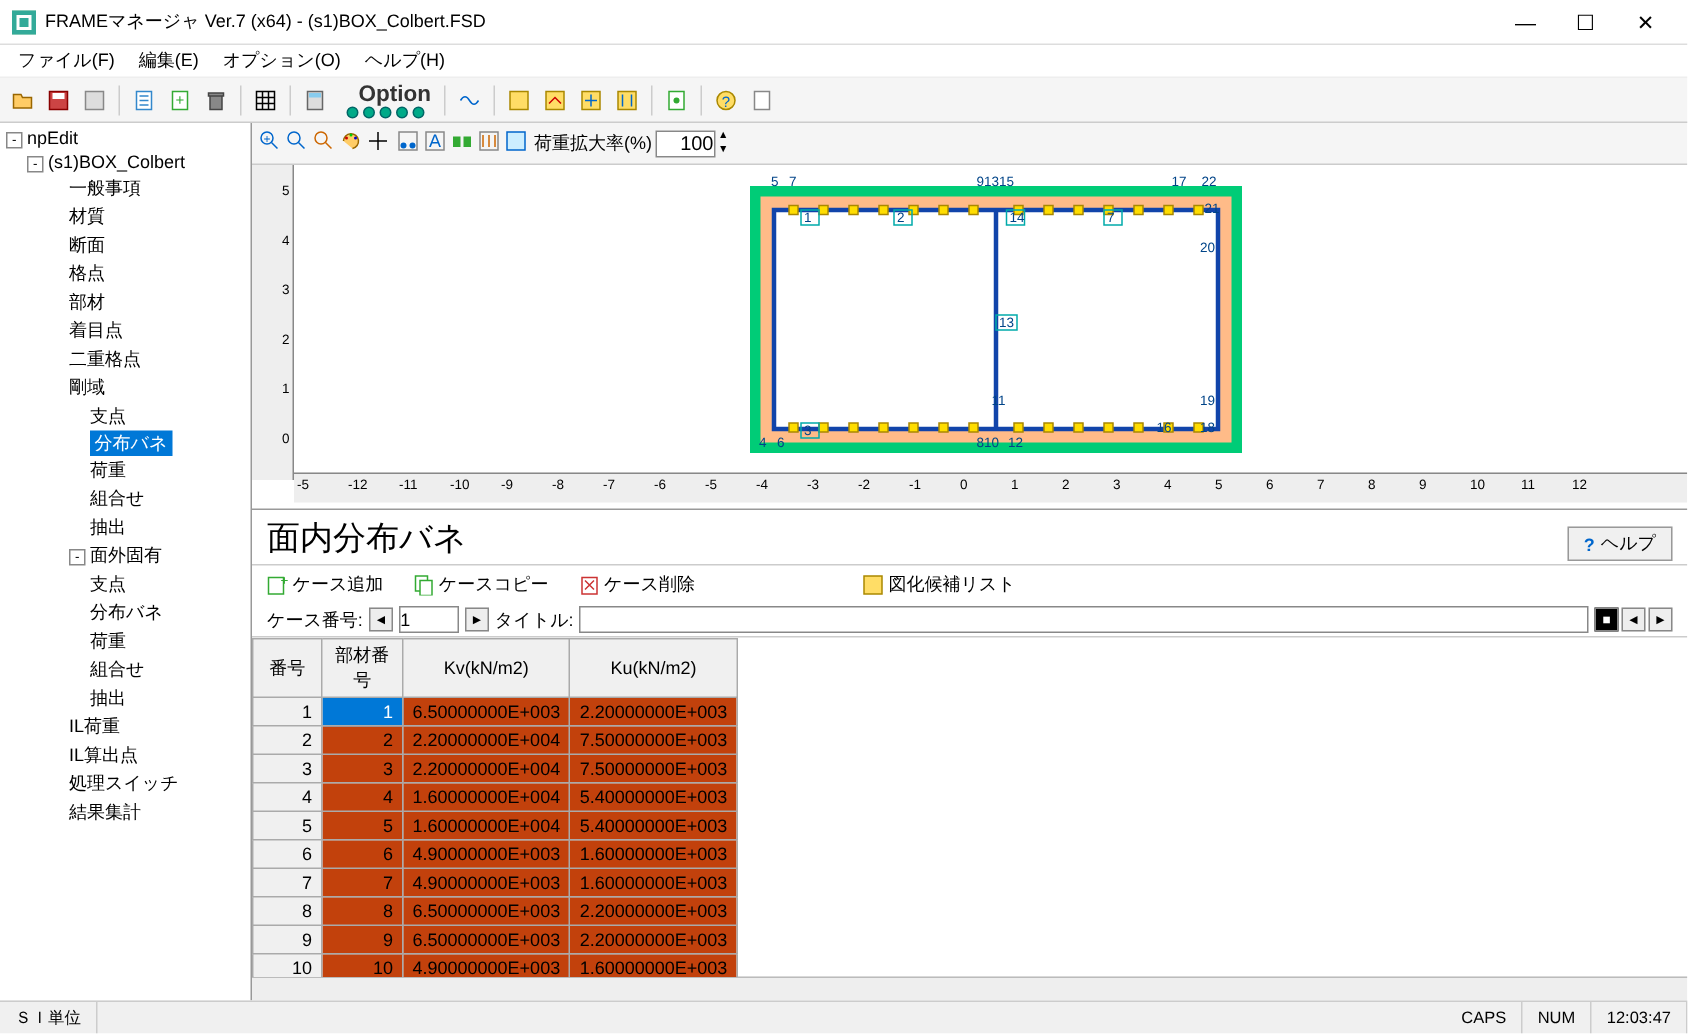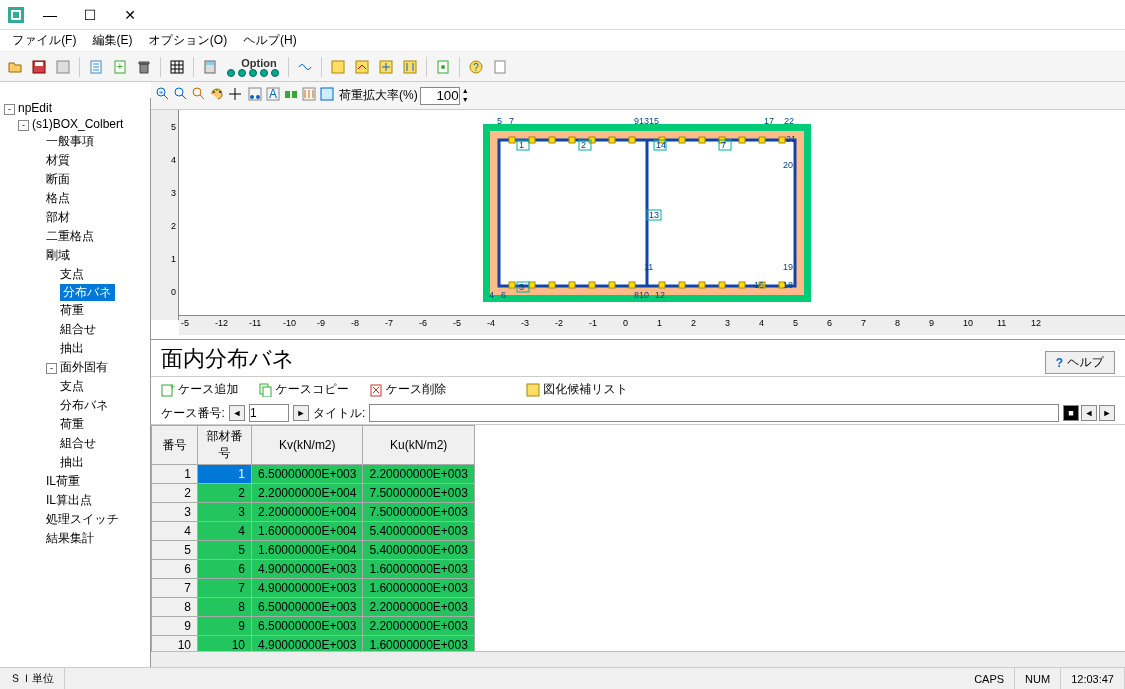--- a/index.html
+++ b/index.html
@@ -12,29 +12,29 @@
 .titlebar .winbtn { width: 40px; height: 28px; display: flex; align-items: center; justify-content: center; font-size: 14px; }
 
 
 .menubar { height: 22px; display: flex; align-items: center; padding: 0 4px; border-bottom: 1px solid #eee; }
 .menubar .menuitem { padding: 2px 8px; font-size: 12px; }
 
 
 .toolbar { height: 30px; background: #f5f5f5; border-bottom: 1px solid #ccc; display: flex; align-items: center; padding: 0 4px; gap: 2px; }
 .toolbar .tbtn { width: 22px; height: 22px; border: 1px solid transparent; display: flex; align-items: center; justify-content: center; font-size: 14px; }
 .toolbar .sep { width: 1px; height: 20px; background: #ccc; margin: 0 3px; }
-.toolbar .option-label { font-size: 11px; font-weight: bold; color: #333; padding: 0 4px; margin-left: 12px; }
+.toolbar .option-label { font-size: 15px; font-weight: bold; color: #333; padding: 0 4px; margin-left: 12px; }
 .toolbar .option-dots { display: flex; gap: 3px; padding: 0 4px; }
 .toolbar .dot { width: 8px; height: 8px; background: #0a8; border-radius: 50%; border: 1px solid #066; }
 
 
 .mainarea { display: flex; height: calc(100% - 104px); }
 
 
-.tree { width: 151px; border-right: 1px solid #999; overflow-y: auto; padding: 2px; background: #fff; margin-top: 16px; }
+.tree { width: 168px; border-right: 1px solid #999; overflow-y: auto; padding: 2px; background: #fff; }
 .tree-node { font-size: 12px; padding: 1px 2px; white-space: nowrap; cursor: default; }
 .tree-node.lvl0 { padding-left: 2px; }
 .tree-node.lvl1 { padding-left: 16px; }
 .tree-node.lvl2 { padding-left: 44px; }
 .tree-node.lvl3 { padding-left: 58px; }
 .tree-node .expander { display: inline-block; width: 11px; height: 11px; border: 1px solid #888; text-align: center; line-height: 9px; font-size: 9px; margin-right: 3px; background: #fff; }
 .tree-node.sel { background: #0078d7; color: #fff; display: inline-block; padding: 0 3px; margin-left: 58px; }
 
 
 .rightpane { flex: 1; display: flex; flex-direction: column; position: relative; overflow: hidden; }
@@ -58,21 +58,21 @@
 .panel-actions .action .aicon { width: 14px; height: 14px; }
 
 .case-row { display: flex; align-items: center; padding: 2px 10px; font-size: 12px; gap: 4px; border-bottom: 1px solid #ccc; justify-content: flex-end; }
 .case-row input { border: 1px solid #888; height: 18px; font-size: 12px; }
 .case-row .navbtn { width: 16px; height: 16px; border: 1px solid #888; background: #eee; display: flex; align-items: center; justify-content: center; font-size: 9px; }
 .case-row .right-ctrls { margin-left: auto; display: flex; gap: 2px; }
 
 
 .tablewrap { flex: 1; overflow: auto; }
 table.data { border-collapse: collapse; font-size: 12px; padding-left: 12px; }
-table.data th, table.data td { border: 1px solid #aaa; padding: 2px 6px; text-align: right; background: #22c55e; height: 19px; }
+table.data th, table.data td { border: 1px solid #aaa; padding: 2px 6px; text-align: right; background: #c2410c; height: 19px; }
 table.data th { background: #f0f0f0; text-align: center; font-weight: normal; }
 table.data td.rowhdr { background: #f0f0f0; text-align: right; width: 46px; }
 table.data td.sel { background: #0078d7; color: #fff; }
 table.data td.c1 { width: 54px; }
 table.data td.c2, table.data td.c3 { width: 110px; }
 
 
 .hscroll { height: 16px; background: #eee; border-top: 1px solid #bbb; }
 
 
@@ -82,20 +82,21 @@
 </style>
 </head>
 <body>
 
 <div class="titlebar">
   <svg class="icon" viewBox="0 0 16 16">
       <rect width="16" height="16" fill="#3a9"></rect>
       <rect x="3" y="3" width="10" height="10" fill="#fff"></rect>
       <rect x="5" y="5" width="6" height="6" fill="#3a9"></rect>
     </svg>
+  <span class="title">FRAMEマネージャ Ver.7 (x64) - (s1)BOX_Colbert.FSD</span>
   <div class="winbtn">—</div>
   <div class="winbtn">☐</div>
   <div class="winbtn">✕</div>
 </div>
 
 <div class="menubar">
   <div class="menuitem">ファイル(F)</div>
   <div class="menuitem">編集(E)</div>
   <div class="menuitem">オプション(O)</div>
   <div class="menuitem">ヘルプ(H)</div>
@@ -214,20 +215,21 @@
 <div class="mainarea">
 
   <div class="tree">
     <div class="tree-node lvl0"><span class="expander">-</span><span>npEdit</span></div>
     <div class="tree-node lvl1"><span class="expander">-</span><span>(s1)BOX_Colbert</span></div>
     <div class="tree-node lvl2">一般事項</div>
     <div class="tree-node lvl2">材質</div>
     <div class="tree-node lvl2">断面</div>
     <div class="tree-node lvl2">格点</div>
     <div class="tree-node lvl2">部材</div>
+    <div class="tree-node lvl2">着目点</div>
     <div class="tree-node lvl2">二重格点</div>
     <div class="tree-node lvl2">剛域</div>
     <div class="tree-node lvl3">支点</div>
     <div><span class="tree-node sel">分布バネ</span></div>
     <div class="tree-node lvl3">荷重</div>
     <div class="tree-node lvl3">組合せ</div>
     <div class="tree-node lvl3">抽出</div>
     <div class="tree-node lvl2"><span class="expander">-</span><span>面外固有</span></div>
     <div class="tree-node lvl3">支点</div>
     <div class="tree-node lvl3">分布バネ</div>
@@ -429,21 +431,21 @@
           </svg>
           <span>ケースコピー</span>
         </div>
       <div class="action">
           <svg class="aicon" viewBox="0 0 14 14">
             <rect x="2" y="2" width="10" height="11" fill="#fff" stroke="#c33"></rect>
             <path d="M4 4l6 6M10 4l-6 6" stroke="#c33"></path>
           </svg>
           <span>ケース削除</span>
         </div>
-      <div class="action" style="margin-left:60px">
+      <div class="action" style="margin-left:92px">
           <svg class="aicon" viewBox="0 0 14 14">
             <rect x="1" y="1" width="12" height="12" fill="#fd6" stroke="#a80"></rect>
           </svg>
           <span>図化候補リスト</span>
         </div>
     </div>
 
     <div class="case-row">
       <span>ケース番号:</span>
       <div class="navbtn">◄</div>

